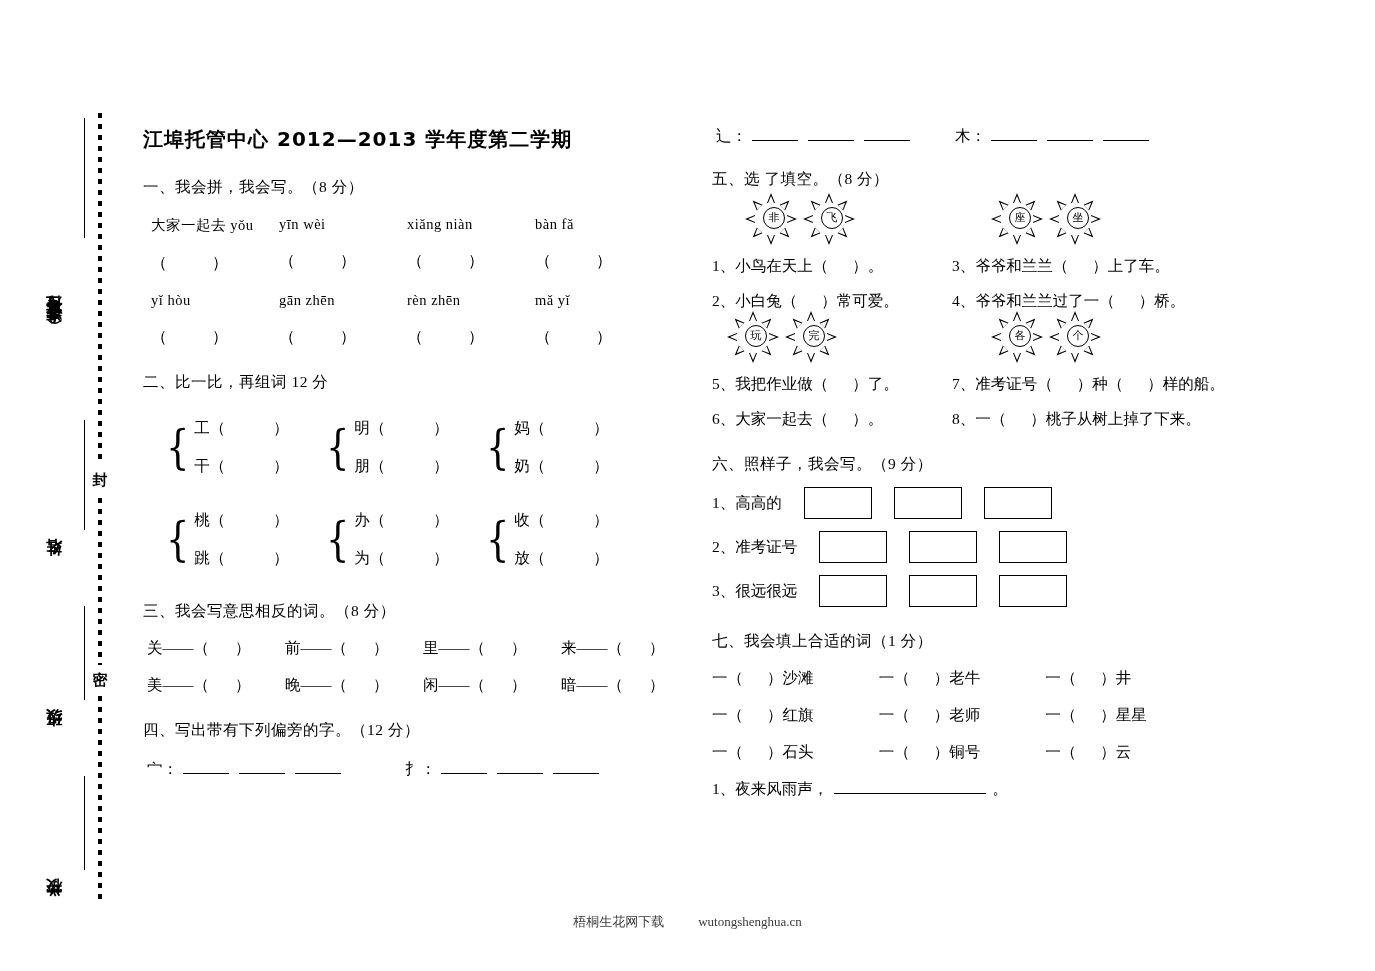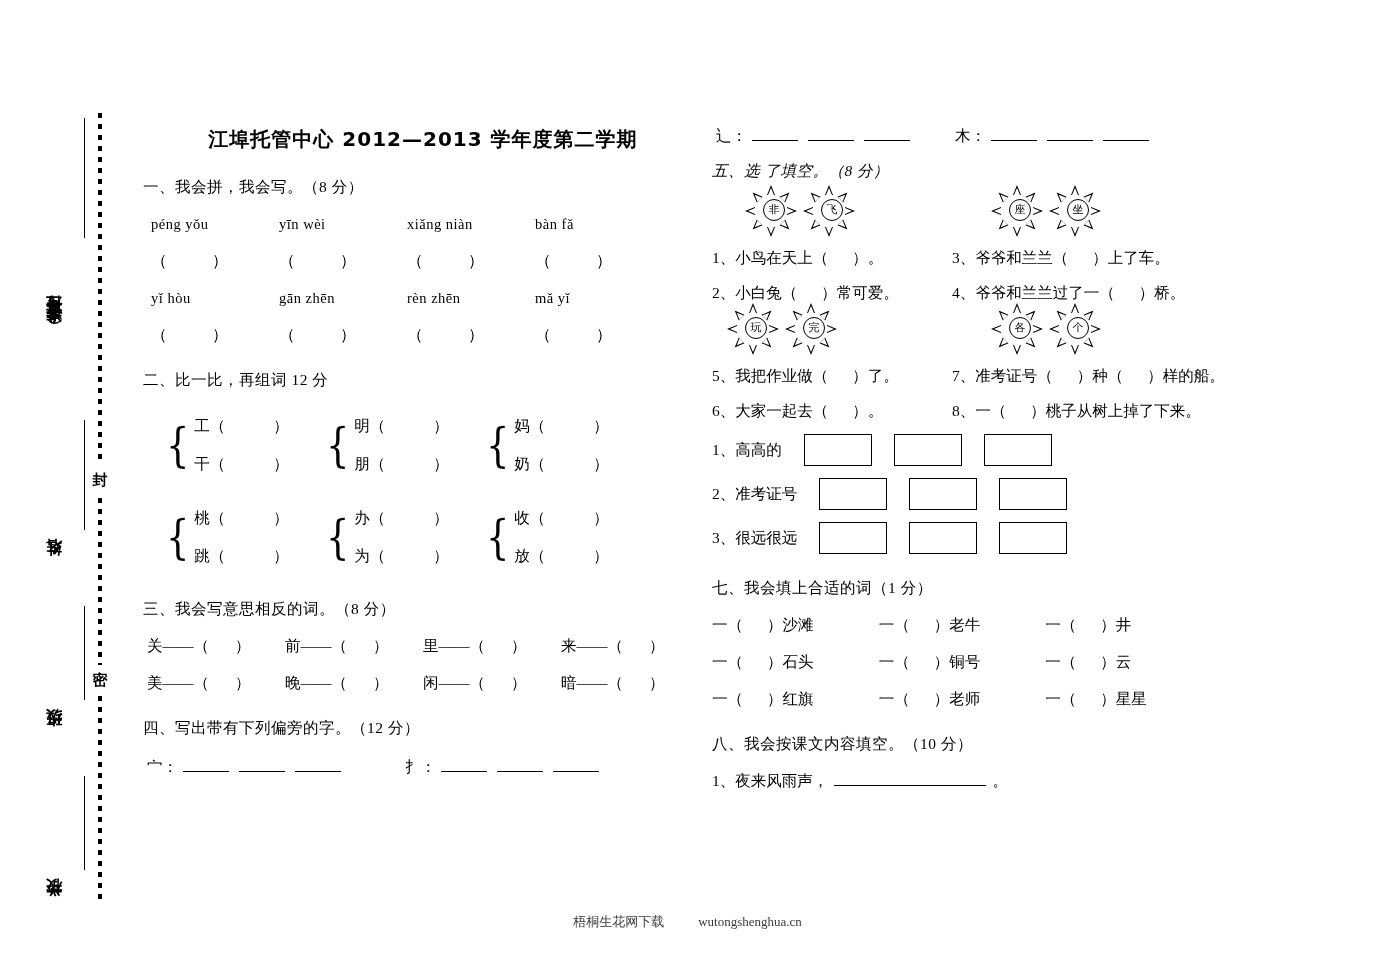--- a/index.html
+++ b/index.html
@@ -65,21 +65,21 @@
     border-left: 1px solid #000;
   }
 
   
   .sheet { position: absolute; left: 0; top: 0; width: 1375px; height: 971px; }
 
   .col-left  { position: absolute; left: 143px; top: 118px; width: 560px; }
   .col-right { position: absolute; left: 712px; top: 118px; width: 500px; }
 
   .title1, .title2 {
-    text-align: center;
+    text-align: left;
     font-family: "DejaVu Sans", sans-serif;
     font-weight: bold;
     font-size: 20px;
     letter-spacing: 1px;
   }
   .title1 { margin: 8px 0 0 0; }
   .title2 { margin: 22px 0 0 0; }
 
   .sec-head {
     font-size: 15.5px;
@@ -212,21 +212,21 @@
   </div>
 
   <div class="col-left">
 
     <div class="title1">江埠托管中心 2012—2013 学年度第二学期</div>
 
     <div class="sec-head">一、我会拼，我会写。（8 分）</div>
 
     <div class="py-row">
       <div class="py-grp">
-        <div class="py">péng  yǒu</div>
+        <div class="py">大家一起去  yǒu</div>
         <div class="pr">（<span class="gap"></span>）</div>
       </div>
       <div class="py-grp">
         <div class="py">yīn  wèi</div>
         <div class="pr">（<span class="gap"></span>）</div>
       </div>
       <div class="py-grp">
         <div class="py">xiǎng  niàn</div>
         <div class="pr">（<span class="gap"></span>）</div>
       </div>
@@ -330,21 +330,21 @@
 
   </div>
 
   <div class="col-right">
 
     <div class="rad-row" style="margin-top:8px;">
       <div class="rad-grp" style="width:240px;"><span>辶</span>：<span class="ul"></span><span class="ul"></span><span class="ul"></span></div>
       <div class="rad-grp"><span>木</span>：<span class="ul"></span><span class="ul"></span><span class="ul"></span></div>
     </div>
 
-    <div class="sec-head" style="margin-top:14px;font-style:italic;">五、选 了填空。（8 分）</div>
+    <div class="sec-head" style="margin-top:22px;">五、选 了填空。（8 分）</div>
 
     <div class="sun-row" style="padding-left:40px;">
       <div class="sun-pair">
         <div class="sun">
           <div class="ray" style="transform:translate(-50%,-50%) rotate(0deg)   translateY(-21px);">
               <i></i>
             </div>
           <div class="ray" style="transform:translate(-50%,-50%) rotate(45deg)  translateY(-21px);">
               <i></i>
             </div>
@@ -582,20 +582,21 @@
     <div class="q-row">
       <div class="q-cell"><span>5、</span><span>我把作业做（</span><span class="qgap"></span><span>）了。</span></div>
       <div class="q-cell"><span>7、</span><span>准考证号（</span><span class="qgap"></span><span>）种（</span><span class="qgap"></span><span>）样的船。</span></div>
     </div>
 
     <div class="q-row">
       <div class="q-cell"><span>6、</span><span>大家一起去（</span><span class="qgap"></span><span>）。</span></div>
       <div class="q-cell"><span>8、</span><span>一（</span><span class="qgap"></span><span>）桃子从树上掉了下来。</span></div>
     </div>
 
+    <div class="sec-head">六、照样子，我会写。（9 分）</div>
 
     <div class="pb-row">
       <div class="pb-label"><span>1、</span><span>高高的</span></div>
       <div class="pb-box"></div>
       <div class="pb-box"></div>
       <div class="pb-box"></div>
     </div>
     <div class="pb-row">
       <div class="pb-label"><span>2、</span><span>准考证号</span></div>
       <div class="pb-box"></div>
@@ -610,31 +611,30 @@
     </div>
 
     <div class="sec-head">七、我会填上合适的词（1 分）</div>
 
     <div class="mw-row">
       <div class="mw-cell"><span>一（</span><span class="mgap"></span><span>）</span><span>沙滩</span></div>
       <div class="mw-cell"><span>一（</span><span class="mgap"></span><span>）</span><span>老牛</span></div>
       <div class="mw-cell"><span>一（</span><span class="mgap"></span><span>）</span><span>井</span></div>
     </div>
     <div class="mw-row">
+      <div class="mw-cell"><span>一（</span><span class="mgap"></span><span>）</span><span>红旗</span></div>
+      <div class="mw-cell"><span>一（</span><span class="mgap"></span><span>）</span><span>老师</span></div>
+      <div class="mw-cell"><span>一（</span><span class="mgap"></span><span>）</span><span>星星</span></div>
+    </div>
+    <div class="mw-row">
       <div class="mw-cell"><span>一（</span><span class="mgap"></span><span>）</span><span>石头</span></div>
       <div class="mw-cell"><span>一（</span><span class="mgap"></span><span>）</span><span>铜号</span></div>
       <div class="mw-cell"><span>一（</span><span class="mgap"></span><span>）</span><span>云</span></div>
     </div>
-    <div class="mw-row">
-      <div class="mw-cell"><span>一（</span><span class="mgap"></span><span>）</span><span>红旗</span></div>
-      <div class="mw-cell"><span>一（</span><span class="mgap"></span><span>）</span><span>老师</span></div>
-      <div class="mw-cell"><span>一（</span><span class="mgap"></span><span>）</span><span>星星</span></div>
-    </div>
-
-    <div class="sec-head">八、我会按课文内容填空。（10 分）</div>
+
 
     <div class="fill-row">
       <span>1、</span><span>夜来风雨声，</span><span class="long-ul"></span><span>。</span>
     </div>
 
   </div>
 
   <div class="footer">
     <span>梧桐生花网下载</span><span class="site">wutongshenghua.cn</span>
   </div>

